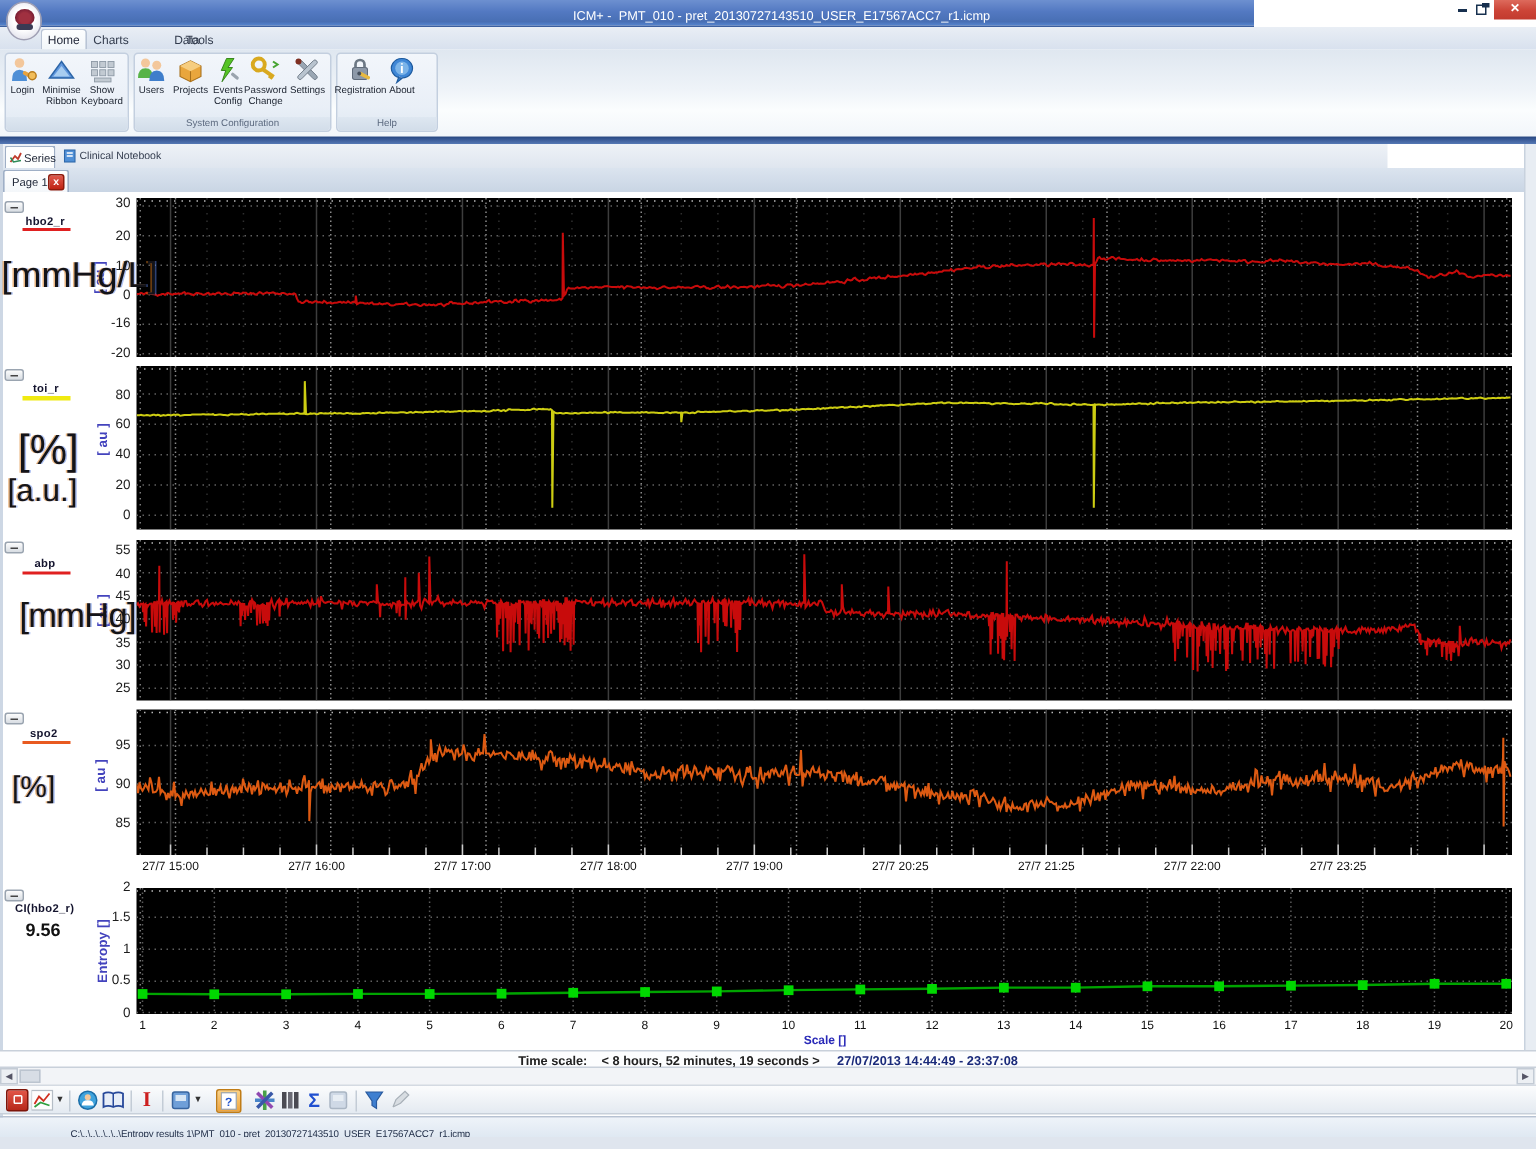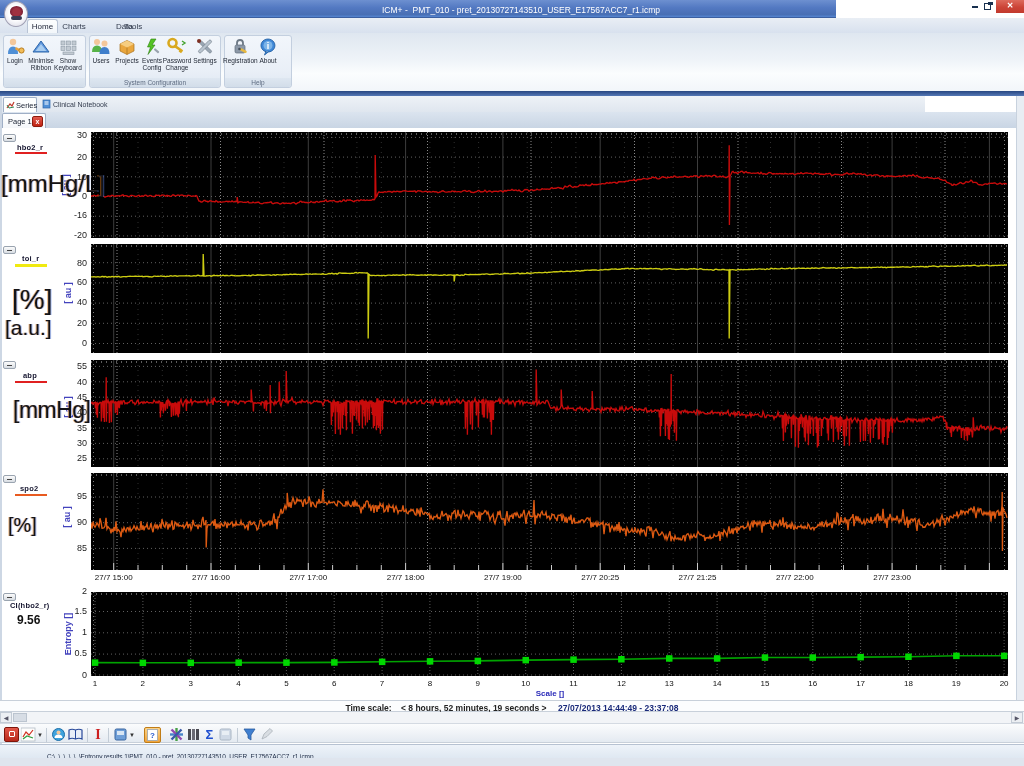--- a/index.html
+++ b/index.html
@@ -505,21 +505,21 @@
 <div class="ytick" style="left:57px;top:518.2px">90</div>
 <div class="ytick" style="left:57px;top:543.6px">85</div>
 <div class="xtick" style="left:83.7px;top:573px">27/7 15:00</div>
 <div class="xtick" style="left:181.0px;top:573px">27/7 16:00</div>
 <div class="xtick" style="left:278.3px;top:573px">27/7 17:00</div>
 <div class="xtick" style="left:375.6px;top:573px">27/7 18:00</div>
 <div class="xtick" style="left:472.9px;top:573px">27/7 19:00</div>
 <div class="xtick" style="left:570.2px;top:573px">27/7 20:25</div>
 <div class="xtick" style="left:667.5px;top:573px">27/7 21:25</div>
 <div class="xtick" style="left:764.8px;top:573px">27/7 22:00</div>
-<div class="xtick" style="left:862.1px;top:573px">27/7 23:00</div>
+<div class="xtick" style="left:862.1px;top:573px">27/7 23:25</div>
 <div class="collapse" style="left:3px;top:593px"></div>
 <div class="chl" style="left:10px;top:601px;font-size:7.5px">CI(hbo2_r)</div>
 <div class="abs" style="left:17px;top:613px;font-size:12px;font-weight:bold;color:#111">9.56</div>
 <div class="abs" style="left:48px;top:608px;width:40px;height:52px">
     <div class="vau" style="left:0px;top:21px;width:52px;text-align:center;margin-left:-6px">Entropy []</div>
   </div>
 <div class="ytick" style="left:57px;top:586.5px">2</div>
 <div class="ytick" style="left:57px;top:607.0px">1.5</div>
 <div class="ytick" style="left:57px;top:628.2px">1</div>
 <div class="ytick" style="left:57px;top:648.5px">0.5</div>

